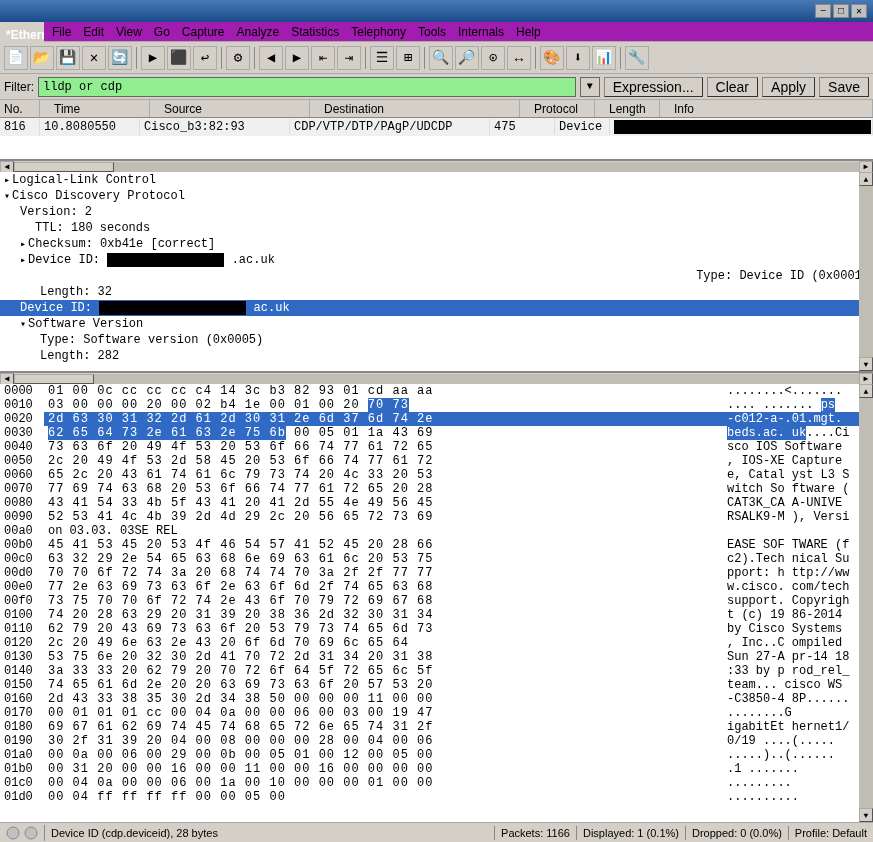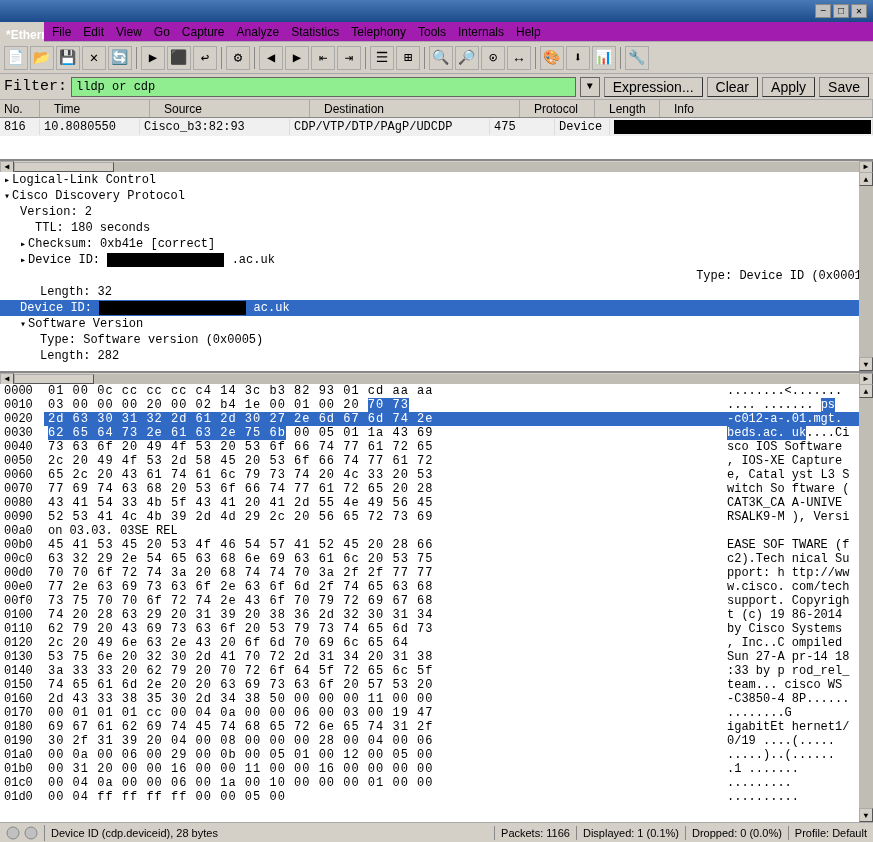--- a/index.html
+++ b/index.html
@@ -96,22 +96,22 @@
       background: #d4d0c8;
       display: flex;
       align-items: center;
       padding: 2px 4px;
       height: 26px;
       flex-shrink: 0;
       border-bottom: 1px solid #aaa;
       gap: 4px;
     }
     .filter-label {
-      font-family: Liberation Mono, monospace;
-      font-size: 15px;
+      font-family: Liberation Sans, sans-serif;
+      font-size: 12px;
       white-space: nowrap;
     }
     .filter-input {
       flex: 1;
       height: 20px;
       background: #90ee90;
       border: 1px solid #666;
       font-family: 'Courier New', monospace;
       font-size: 12px;
       padding: 0 4px;
@@ -489,21 +489,21 @@
   </div>
 
   <div class="hex-row">
     <span class="hex-addr">0010</span>
     <span class="hex-bytes">03 00 00 00 20 00 02 b4  1e 00 01 00 20 <span class="hex-highlight">70 73</span></span>
     <span class="hex-ascii">.... ....... <span class="hex-highlight">ps</span></span>
   </div>
 
   <div class="hex-row">
     <span class="hex-addr">0020</span>
-    <span class="hex-bytes hex-highlight">2d 63 30 31 32 2d 61 2d  30 27 2e 6d 67 6d 74 2e</span>
+    <span class="hex-bytes hex-highlight">2d 63 30 31 32 2d 61 2d  30 31 2e 6d 37 6d 74 2e</span>
     <span class="hex-ascii hex-highlight">-c012-a-.01.mgt.</span>
   </div>
 
   <div class="hex-row">
     <span class="hex-addr">0030</span>
     <span class="hex-bytes"><span class="hex-highlight">62 65 64 73 2e 61 63 2e  75 6b</span> 00 05 01 1a 43 69</span>
     <span class="hex-ascii"><span class="hex-highlight">beds.ac. uk</span>....Ci</span>
   </div>
 
   <div class="hex-row">

